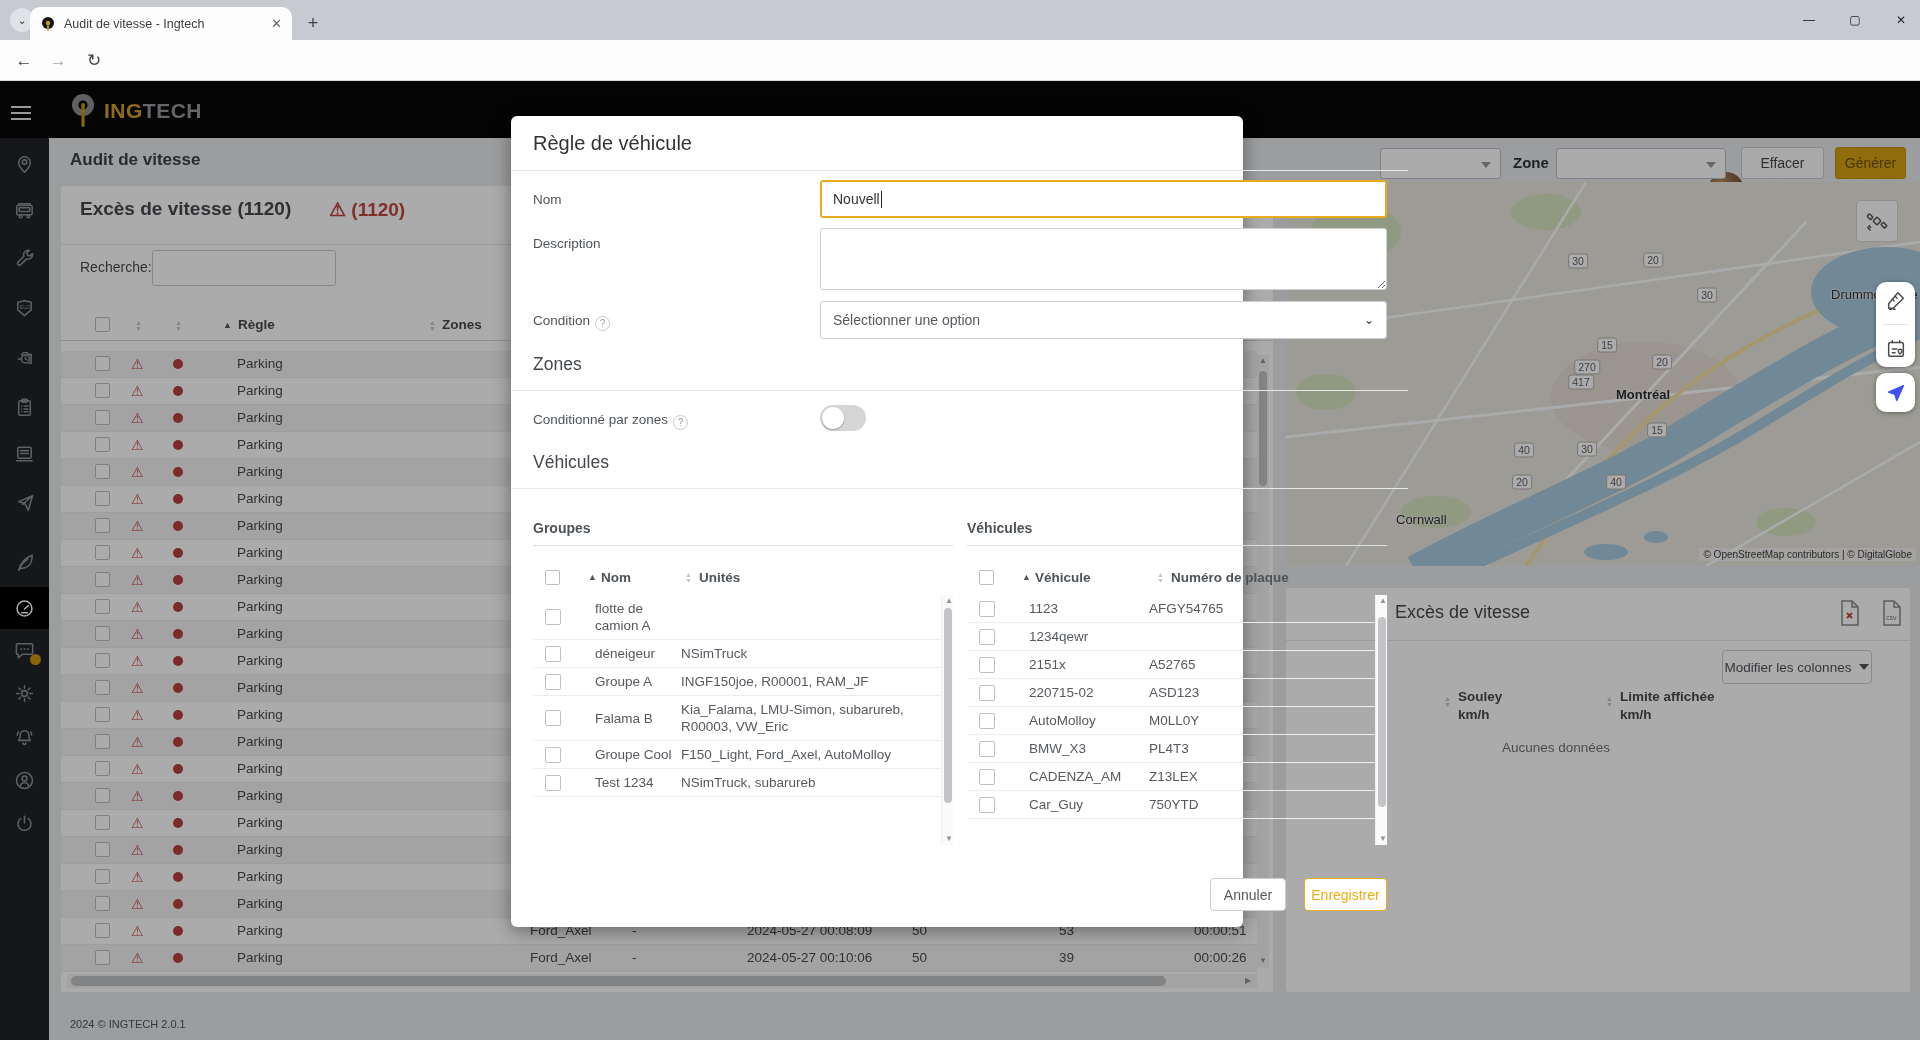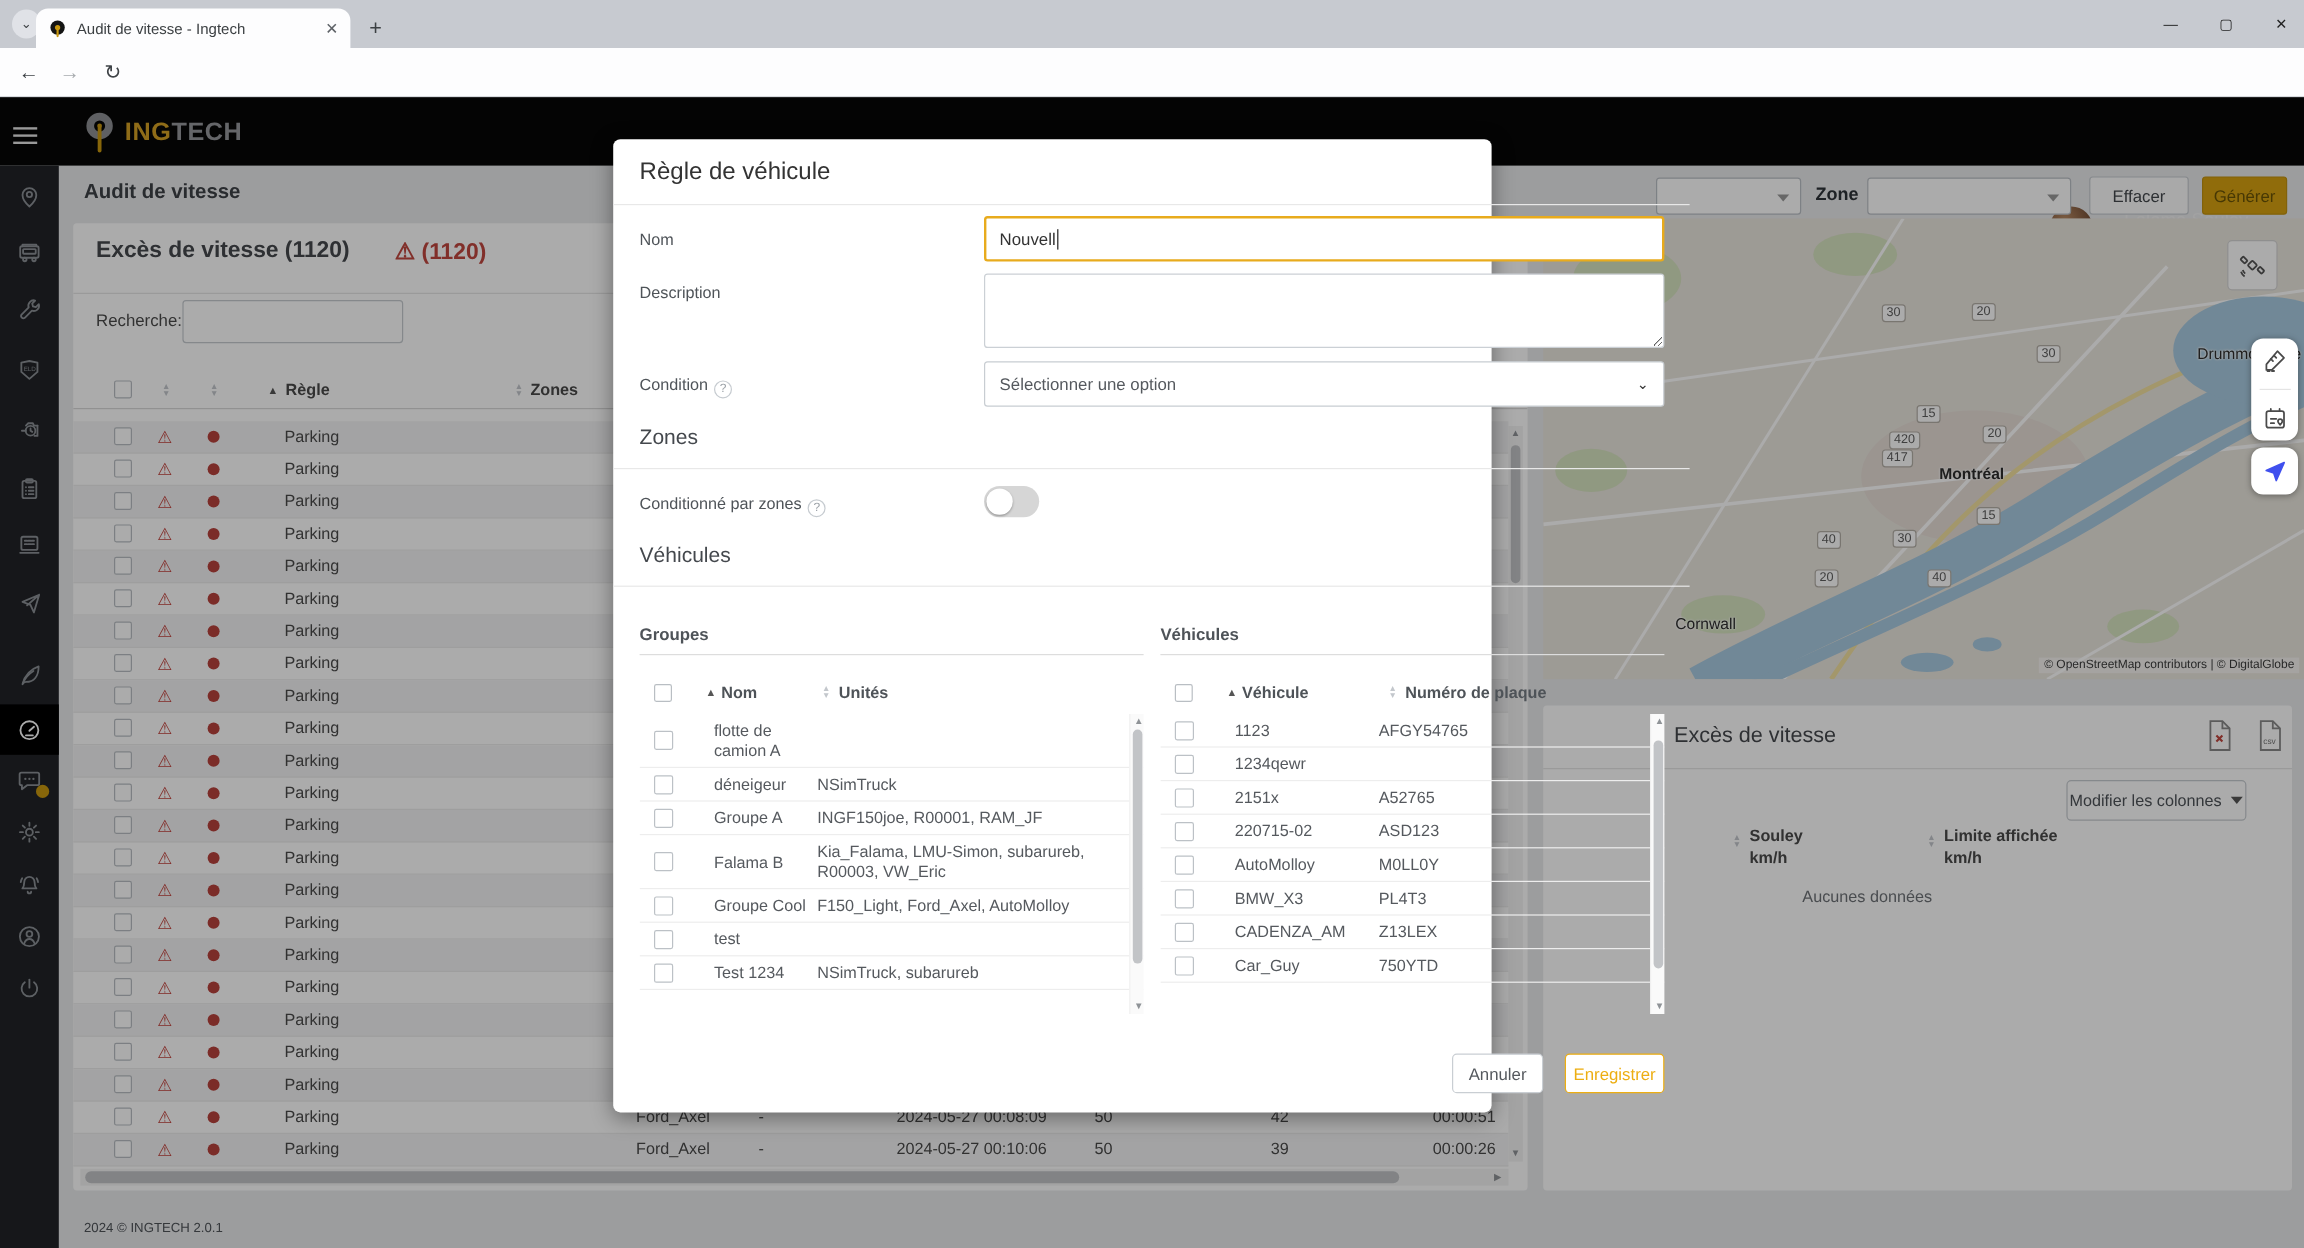--- a/index.html
+++ b/index.html
@@ -606,21 +606,21 @@
         <div class="arow" style="top: 732px;">
           <span class="cbx" style="left:34px"></span>
           <span class="wtri" style="left:70px">⚠</span>
           <span class="rdot" style="left:112px"></span>
           <span class="cell" style="left:176px">Parking</span>
           <span class="cell" style="left:364px"></span>
           <span class="cell" style="left:469px">Ford_Axel</span>
           <span class="cell" style="left:571px">-</span>
           <span class="cell" style="left:686px">2024-05-27 00:08:09</span>
           <span class="cell" style="left:851px">50</span>
-          <span class="cell" style="left:998px">42</span>
+          <span class="cell" style="left:998px">53</span>
           <span class="cell" style="left:1133px">00:00:51</span>
         </div>
         <div class="arow alt" style="top: 759px;">
           <span class="cbx" style="left:34px"></span>
           <span class="wtri" style="left:70px">⚠</span>
           <span class="rdot" style="left:112px"></span>
           <span class="cell" style="left:176px">Parking</span>
           <span class="cell" style="left:364px"></span>
           <span class="cell" style="left:469px">Ford_Axel</span>
           <span class="cell" style="left:571px">-</span>
@@ -674,21 +674,21 @@
       <ellipse cx="370" cy="355" rx="12" ry="6" fill="#A9CBE1"></ellipse>
     </svg>
     <div id="mapOverlays">
         <div class="mlabel" style="left: 545px; top: 105px;">Drummondville</div>
         <div class="mlabel" style="left: 330px; top: 205px; font-weight: bold;">Montréal</div>
         <div class="mlabel" style="left: 110px; top: 330px;">Cornwall</div>
         <div class="mbadge" style="left: 292px; top: 79px;">30</div>
         <div class="mbadge" style="left: 367px; top: 78px;">20</div>
         <div class="mbadge" style="left: 421px; top: 113px;">30</div>
         <div class="mbadge" style="left: 321px; top: 163px;">15</div>
-        <div class="mbadge" style="left: 301px; top: 185px;">420</div>
+        <div class="mbadge" style="left: 301px; top: 185px;">270</div>
         <div class="mbadge" style="left: 376px; top: 180px;">20</div>
         <div class="mbadge" style="left: 295px; top: 200px;">417</div>
         <div class="mbadge" style="left: 371px; top: 248px;">15</div>
         <div class="mbadge" style="left: 238px; top: 268px;">40</div>
         <div class="mbadge" style="left: 301px; top: 267px;">30</div>
         <div class="mbadge" style="left: 236px; top: 300px;">20</div>
         <div class="mbadge" style="left: 330px; top: 300px;">40</div>
       </div>
     <div id="satBtn">
       <svg width="24" height="24" viewBox="0 0 24 24">
@@ -821,25 +821,20 @@
             <span class="lnom">Falama B</span>
             <span class="lval">Kia_Falama, LMU-Simon, subarureb, R00003, VW_Eric</span>
           </div>
           <div class="lrow">
             <span class="lcb"></span>
             <span class="lnom">Groupe Cool</span>
             <span class="lval">F150_Light, Ford_Axel, AutoMolloy</span>
           </div>
           <div class="lrow">
             <span class="lcb"></span>
-            <span class="lnom">test</span>
-            <span class="lval"></span>
-          </div>
-          <div class="lrow">
-            <span class="lcb"></span>
             <span class="lnom">Test 1234</span>
             <span class="lval">NSimTruck, subarureb</span>
           </div>
         </div>
       <div class="msb" style="top:83px;">
         <span class="sarrow" style="left:3px; top:2px;">▲</span>
         <div class="vthumb" style="top:13px; height:195px;"></div>
         <span class="sarrow" style="left:3px; top:240px;">▼</span>
       </div>
     </div>

